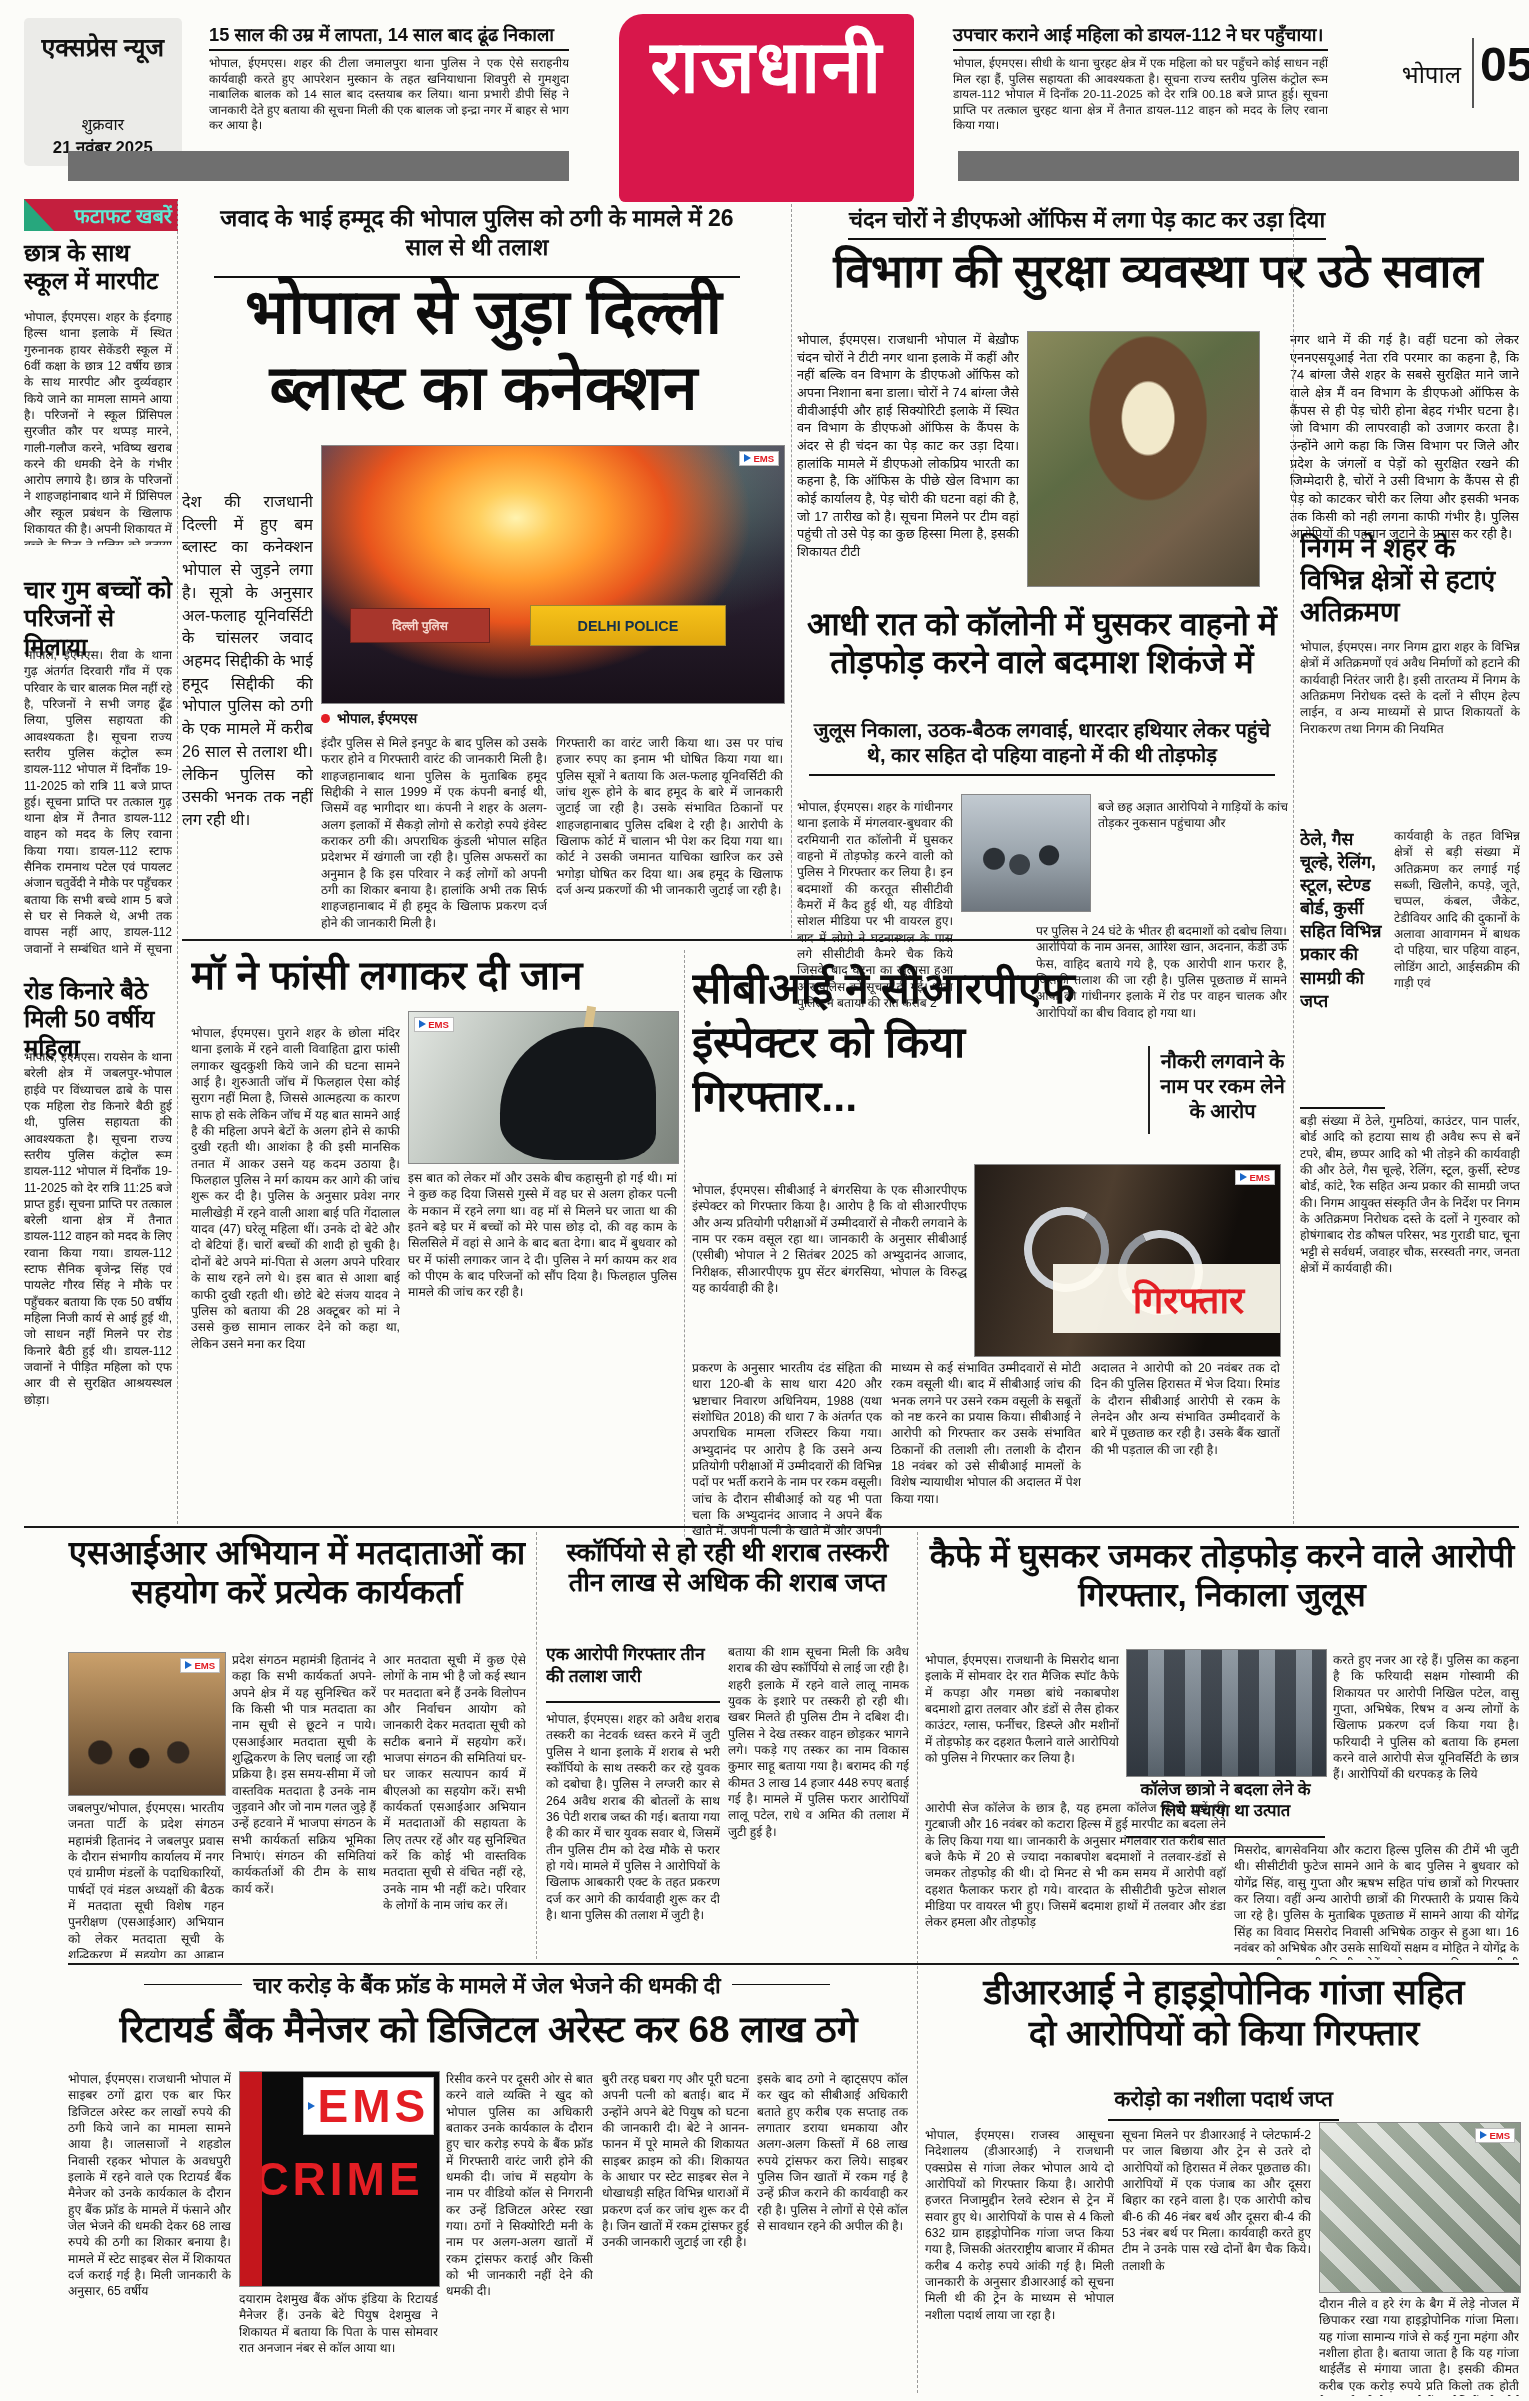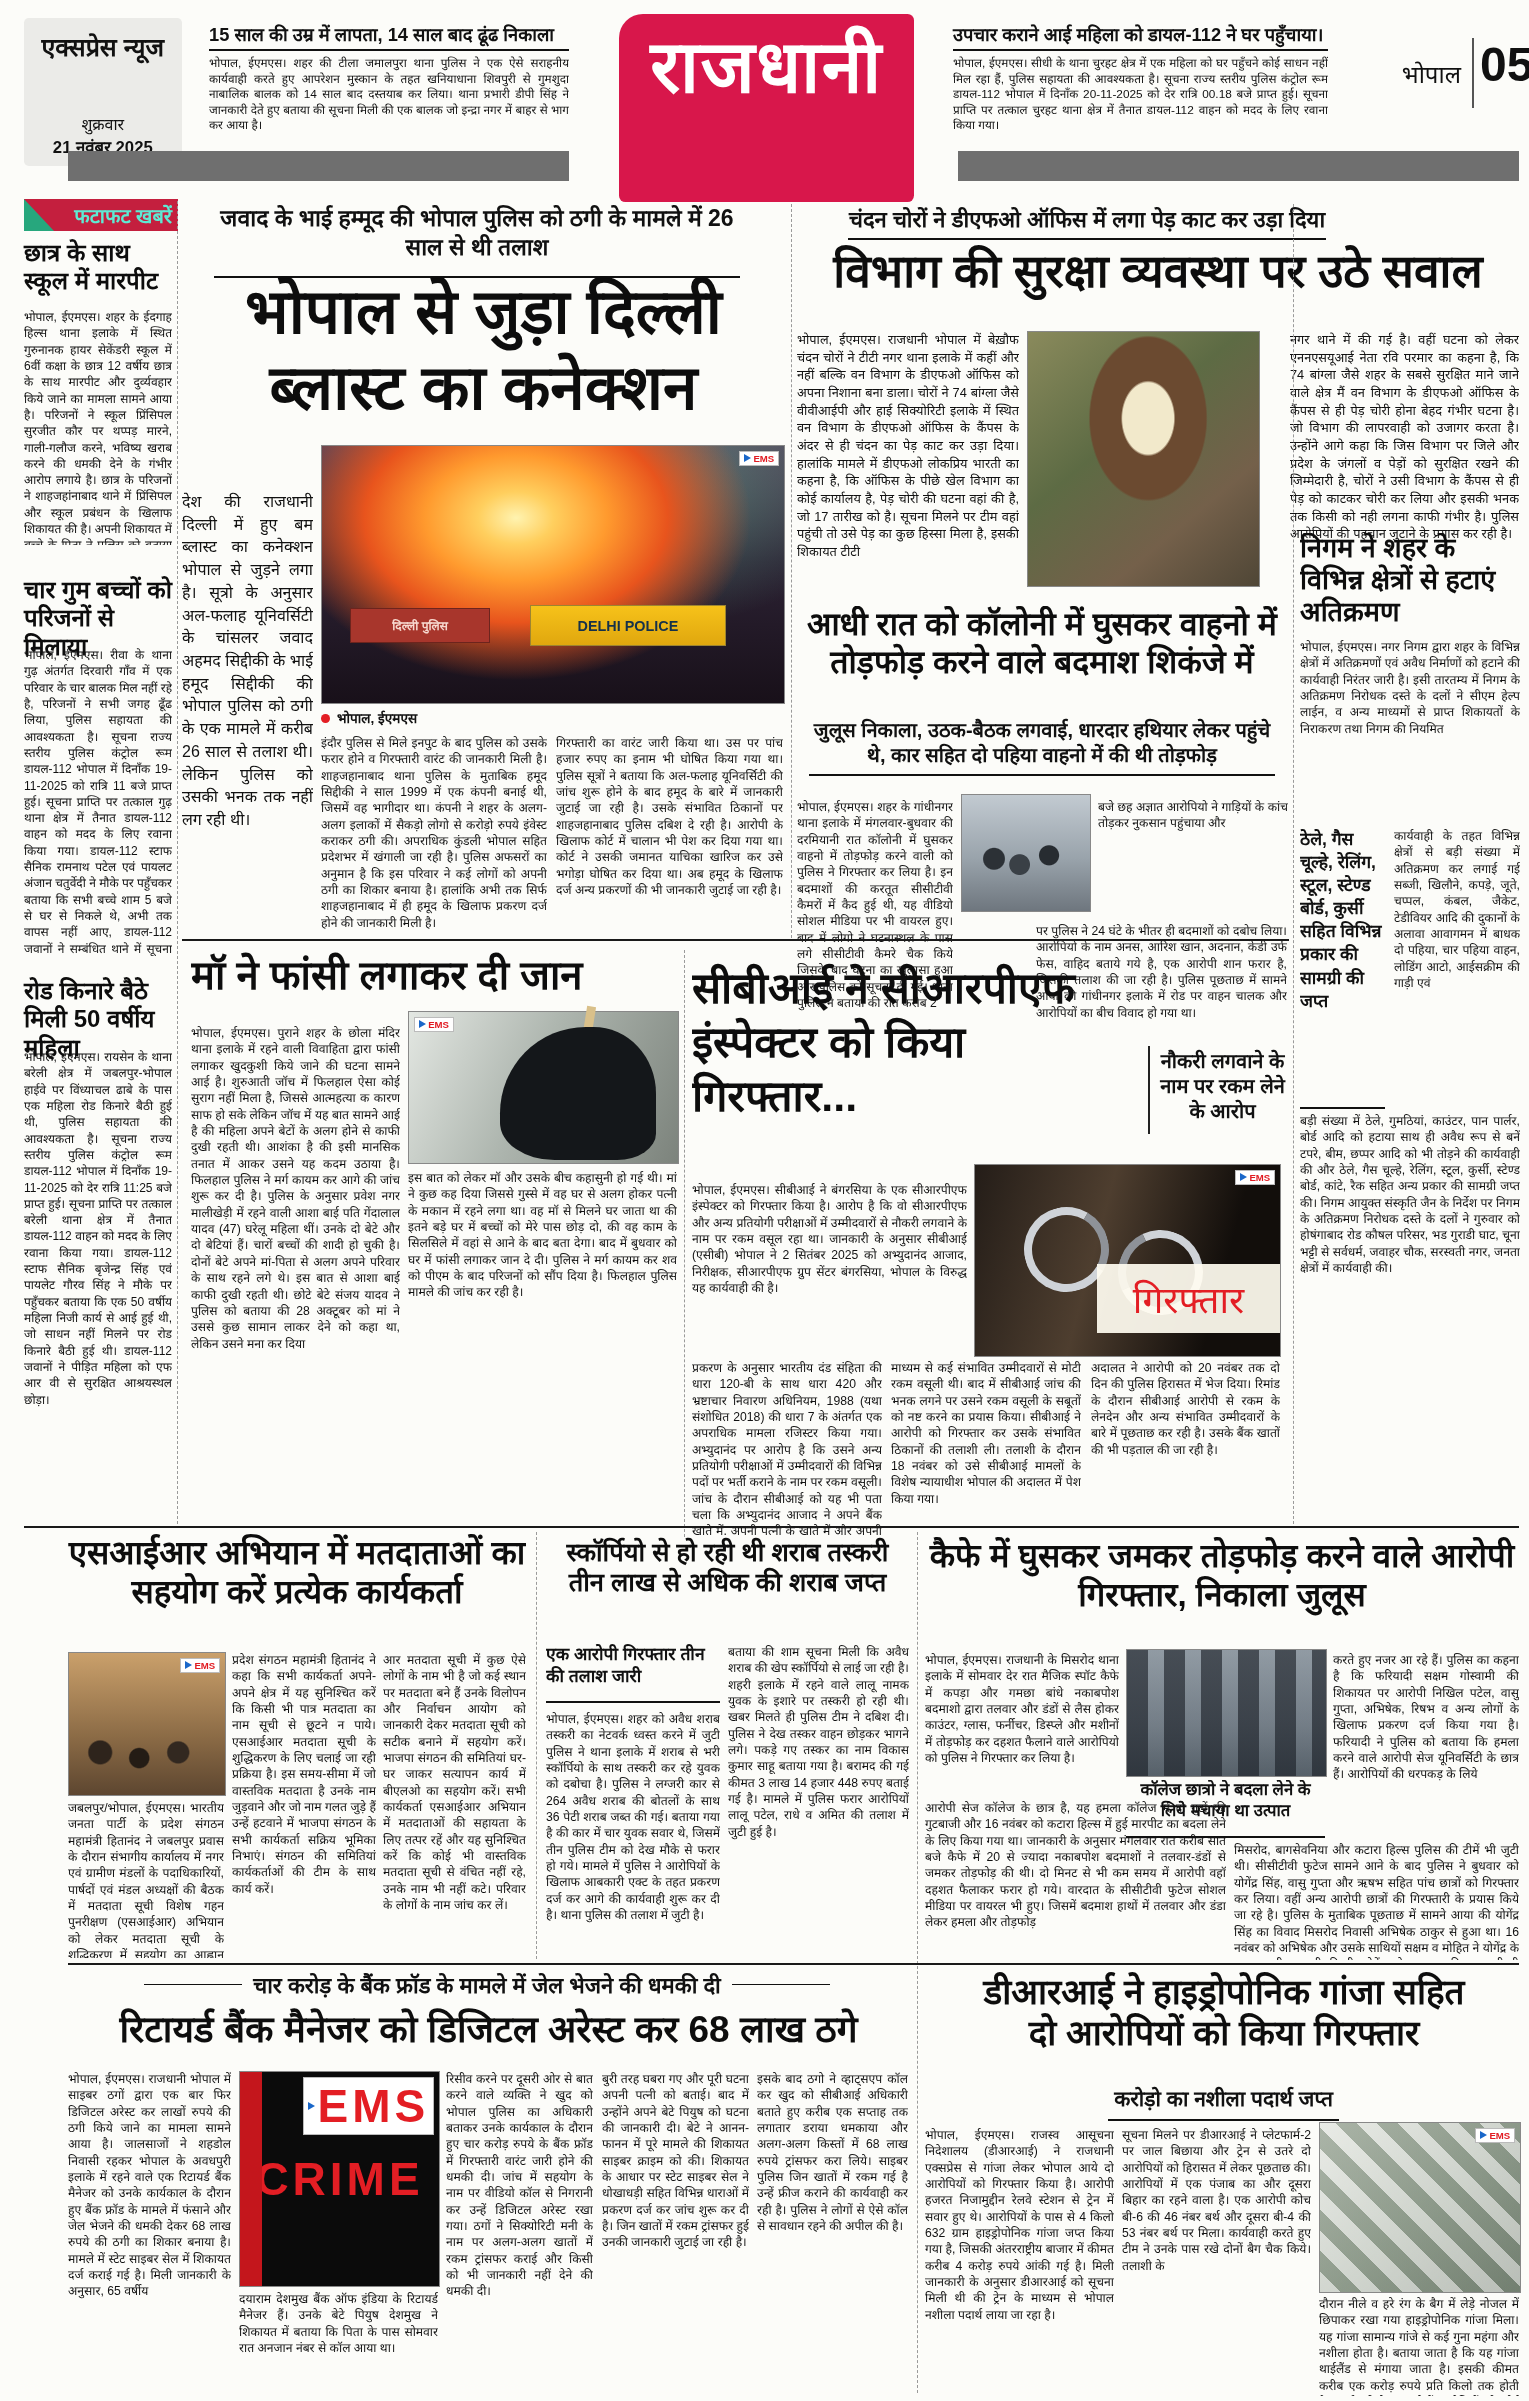--- a/index.html
+++ b/index.html
@@ -43,21 +43,21 @@
      radial-gradient(circle at 68% 52%, #272c31 0 9%, transparent 10%),
      linear-gradient(180deg,#c2cad1 0%,#99a3ab 55%,#6e767e 100%);}
   .noose{background:linear-gradient(115deg,#e3e7e2,#aeb6af 45%,#7c837c);}
   .noose .sil{position:absolute;right:8%;top:10%;width:58%;height:88%;background:#14171a;border-radius:55% 40% 25% 35%/65% 50% 20% 28%;}
   .noose .rope{position:absolute;left:64%;top:-4%;width:8.8px;height:52%;background:#d9c08a;transform:rotate(9deg);}
   .cuffs{background:linear-gradient(105deg,#241d18,#4e3e2f 40%,#120e0b 78%);}
   .cuffs .c1,.cuffs .c2{position:absolute;border:8.8px solid #cfd3d8;border-radius:50%;width:69px;height:69px;}
   .cuffs .c1{left:16%;top:22%;transform:rotate(-15deg);border-right-color:#8e9298;}
   .cuffs .c2{left:47%;top:34%;transform:rotate(20deg);border-left-color:#8e9298;}
   .girftar{position:absolute;right:0;bottom:12%;width:60%;height:36%;background:rgba(255,252,240,0.93);
-     display:flex;align-items:center;justify-content:center;color:#e31e24;font-weight:normal;font-size:37px;}
+     display:flex;align-items:center;justify-content:center;color:#e31e24;font-weight:bold;font-size:37px;padding-left:44px;}
   .meeting{background:
      radial-gradient(circle at 20% 70%, #2e241c 0 7%, transparent 8%),
      radial-gradient(circle at 45% 74%, #241c15 0 7%, transparent 8%),
      radial-gradient(circle at 70% 70%, #322820 0 7%, transparent 8%),
      linear-gradient(180deg,#caa06b,#8a6a45 60%,#5d4630);}
   .students{background:
      repeating-linear-gradient(90deg, rgba(32,38,46,0.75) 0 21px, rgba(70,82,94,0.35) 21px 37px),
      linear-gradient(180deg,#b9c2c9,#8b949c 60%,#5f686f);}
   .crimebox{background:#0b0b0b;display:flex;align-items:center;justify-content:center;}
   .crimebox::before{content:"";position:absolute;left:0;top:0;width:11%;height:100%;background:#c4161c;}

